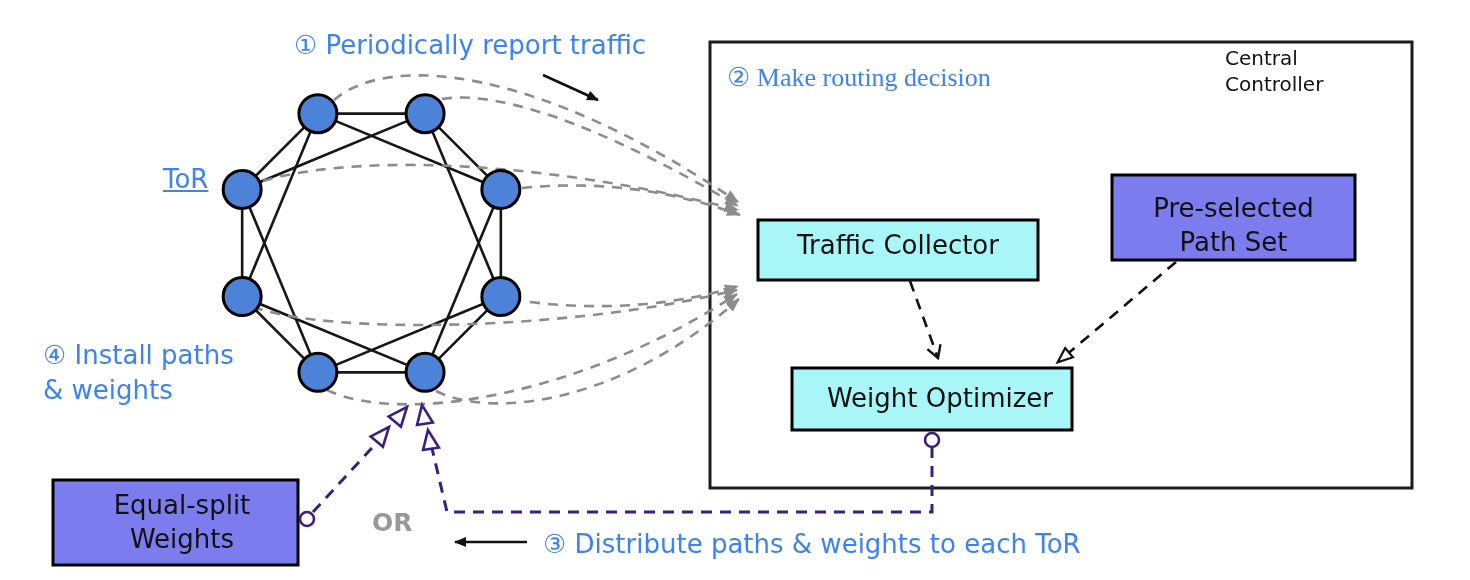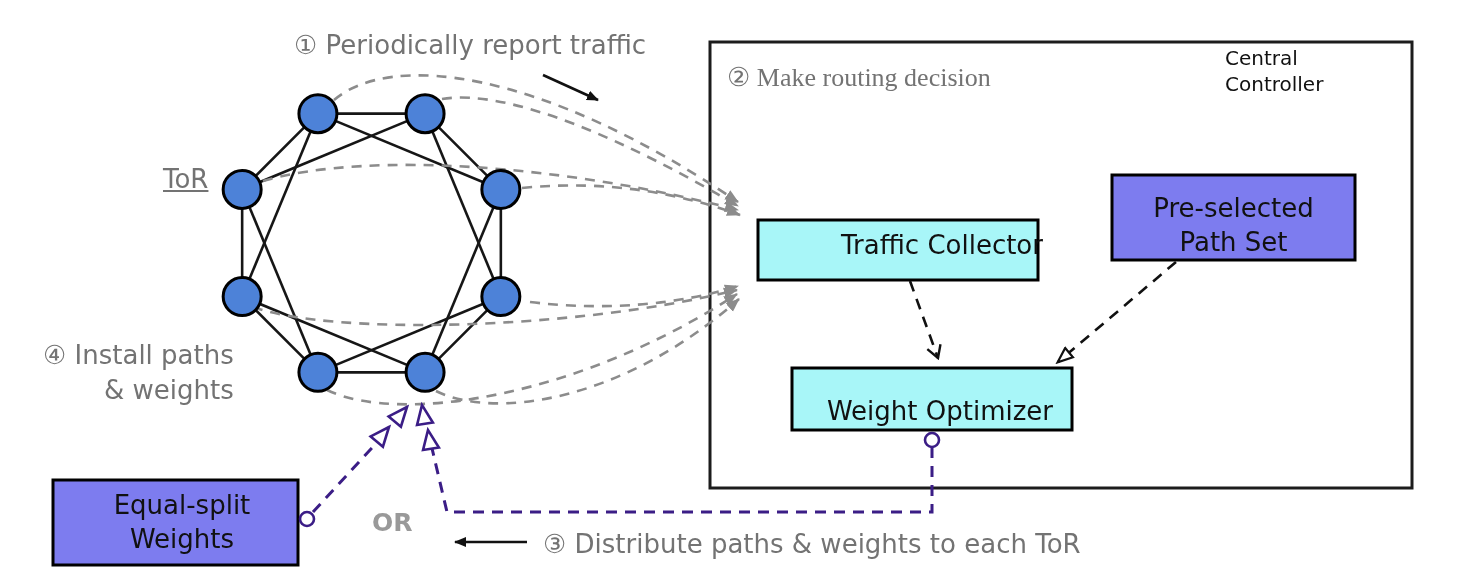--- a/index.html
+++ b/index.html
@@ -1,19 +1,19 @@
 <!DOCTYPE html>
 <html><head>
 <meta charset="utf-8">
 <style>
   html,body{margin:0;padding:0;background:#ffffff;}
   #canvas{position:relative;width:1470px;height:580px;background:#ffffff;overflow:hidden;
           font-family:"DejaVu Sans","Liberation Sans",sans-serif;color:#111;}
   #diagram-svg{position:absolute;left:0;top:0;}
-  .txt{position:absolute;font-size:26px;line-height:1.35;white-space:pre-line;color:#737373;text-align:right;}
+  .txt{position:absolute;font-size:26px;line-height:1.35;white-space:pre-line;color:#3b82f6;}
   .boxlabel{position:absolute;display:flex;align-items:center;justify-content:center;
             text-align:center;font-size:26px;line-height:1.3;white-space:pre-line;}
   .or-label{position:absolute;font-size:25px;font-weight:bold;}
   .cc-label{position:absolute;font-size:20px;line-height:1.28;white-space:pre-line;}
 </style>
 </head>
 <body>
 
 <div id="canvas">
 
@@ -108,22 +108,22 @@
 
   <div class="txt" style="left:163px;top:162px;text-decoration:underline;">ToR</div>
 
   <div class="txt" style="left:543px;top:527px;">③ Distribute paths &amp; weights to each ToR</div>
 
   <div class="txt" style="left:43px;top:338px;">④ Install paths
 &amp; weights</div>
 
   <div class="or-label" id="or-label" style="left: 372px; top: 462px; color: rgb(153, 153, 153); margin-top: 46px;">OR</div>
 
-  <div class="boxlabel" style="left:758px;top:220px;width:280px;height:52px;padding-left:44px;">Traffic Collector</div>
+  <div class="boxlabel" style="left:758px;top:220px;width:280px;height:52px;">Traffic Collector</div>
 
-  <div class="boxlabel" style="left:792px;top:381px;width:296px;height:62px;">Weight Optimizer</div>
+  <div class="boxlabel" style="left:792px;top:368px;width:296px;height:62px;">Weight Optimizer</div>
 
   <div class="boxlabel" style="left:1112px;top:175px;width:243px;height:101px;">Pre-selected
 Path Set</div>
 
   <div class="boxlabel" style="left:53px;top:480px;width:258px;height:85px;">Equal-split
 Weights</div>
 </div>
 
 </body></html>

